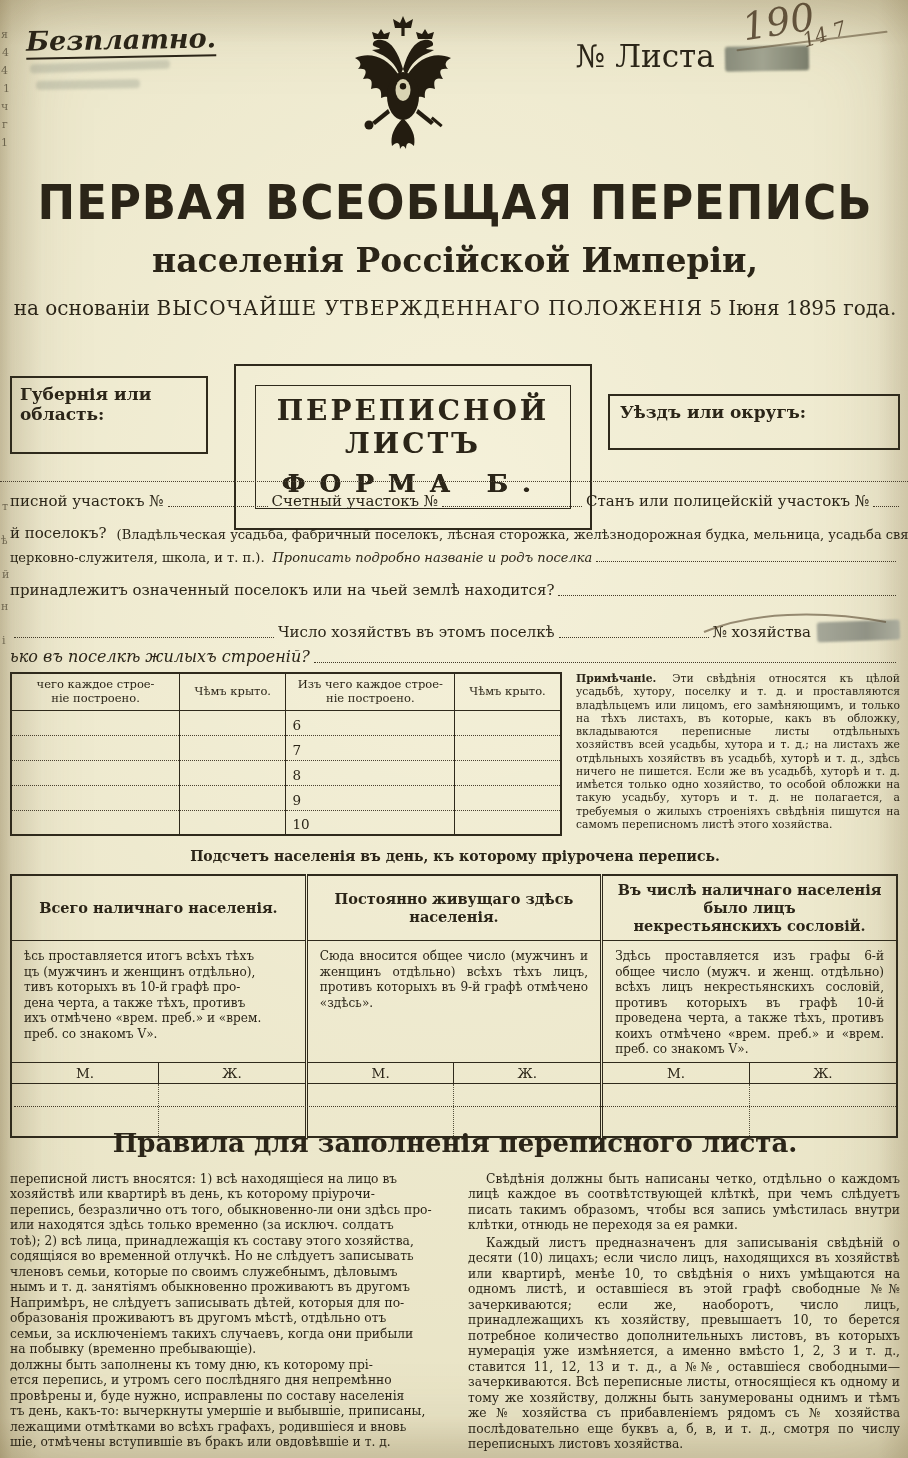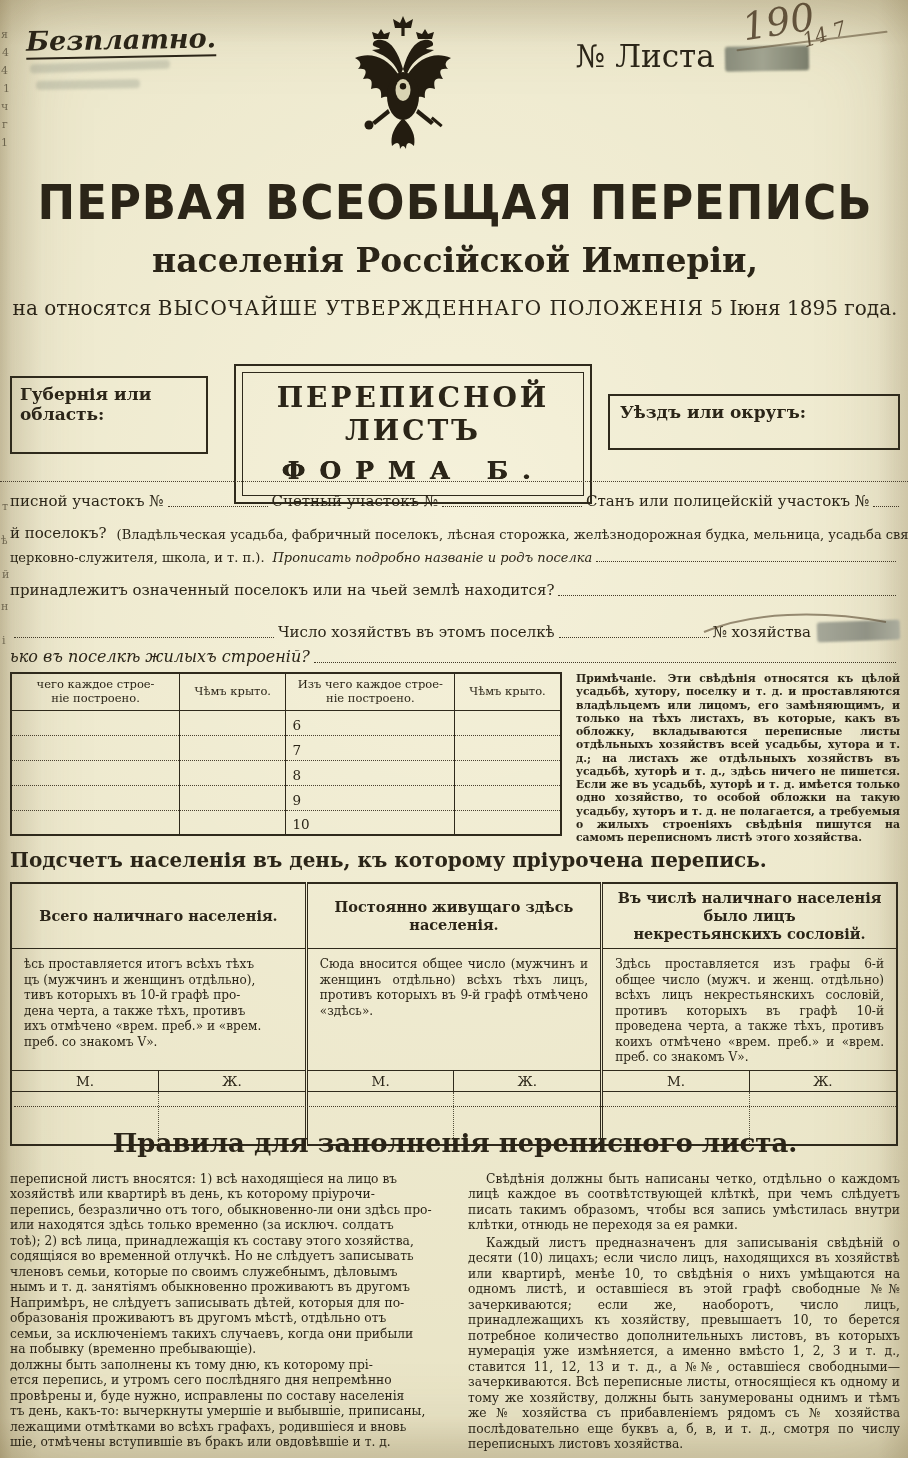--- a/index.html
+++ b/index.html
@@ -37,21 +37,21 @@
   .sec-title{top:176px;text-align:center;}
   .sec-title h1{font-family:"DejaVu Sans","Liberation Sans",sans-serif;font-weight:bold;font-size:45px;letter-spacing:1px;transform:scaleY(1.06);}
   .sub{font-size:33px;font-weight:bold;margin-top:12px;}
   .basis{font-size:20px;margin-top:16px;}
   .basis .caps{letter-spacing:1px;}
 
   
   .sec-boxes{top:364px;display:flex;align-items:flex-start;}
   .box{border:2px solid #2f2a1c;}
   .leftbox{width:198px;height:78px;padding:6px 8px;font-size:17px;font-weight:bold;margin-top:12px;}
-  .centerwrap{margin-left:26px;border:2px solid #2f2a1c;padding:6px;width:358px;}
+  .centerwrap{margin-left:26px;border:2px solid #2f2a1c;padding:19px;width:358px;}
   .centerin{border:1.5px solid #2f2a1c;text-align:center;padding:8px 6px 10px;}
   .cb1{font-size:28px;font-weight:bold;letter-spacing:3px;}
   .cb2{font-size:25px;font-weight:bold;letter-spacing:14px;margin-top:9px;text-shadow:.6px 0 0 #2b2518;}
   .rightbox{width:292px;height:56px;padding:6px 10px;font-size:17px;font-weight:bold;margin-left:auto;margin-top:30px;}
   .dotrule{position:absolute;top:481px;left:0;right:0;border-top:1.8px dotted #4a4130;}
 
   
   .sec-fields{top:492px;font-size:15px;}
   .row{display:flex;align-items:flex-end;}
   .row span,.row i,.row b{white-space:nowrap;}
@@ -61,26 +61,26 @@
   .mt14{margin-top:14px;} .mt8{margin-top:8px;} .mt16{margin-top:16px;} .mt22{margin-top:22px;align-items:flex-end;} .mt6{margin-top:6px;}
   .dwell{font-size:16px;font-style:italic;}
   .hsmudge{width:96px;height:20px;border-radius:3px;background:linear-gradient(90deg,#9a9d90,#82857a 60%,#a5a89b);filter:blur(1px);opacity:.85;margin-left:6px;transform:rotate(-2deg);}
   .flourish{position:absolute;right:10px;top:118px;opacity:.6;}
 
   
   .sec-bldg{top:672px;display:flex;align-items:flex-start;}
   table.bldg{border-collapse:collapse;width:552px;border:2px solid #2f2a1c;flex:0 0 auto;}
   .bldg th{border:1.2px solid #2f2a1c;font-weight:normal;font-size:11.5px;line-height:1.2;padding:4px 10px;text-align:center;white-space:pre-line;}
   .bldg td{border-left:1.2px solid #2f2a1c;border-right:1.2px solid #2f2a1c;border-bottom:1.3px dotted #4a4130;height:25px;vertical-align:bottom;padding:0 6px 2px;font-size:13.5px;}
-  .note{margin-left:14px;width:326px;font-size:10.8px;line-height:1.23;text-align:justify;font-weight:bold;}
+  .note{margin-left:14px;width:326px;font-size:10.8px;line-height:1.23;text-align:justify;}
   .note b{margin-right:3px;}
 
   
   .sec-count{top:848px;}
-  .count-title{font-weight:bold;font-size:20px;}
+  .count-title{text-align:center;font-weight:bold;font-size:14px;}
   table.count{border-collapse:collapse;width:888px;border:2.5px solid #2f2a1c;table-layout:fixed;margin-top:10px;}
   .count th{border-bottom:1.5px solid #2f2a1c;font-size:14.5px;font-weight:bold;padding:5px 8px;line-height:1.25;white-space:pre-line;vertical-align:middle;}
   .count td.desc{font-size:12.1px;padding:8px 12px 4px;vertical-align:top;text-align:justify;line-height:1.28;height:104px;}
   .count td.desc.pre{white-space:pre-line;text-align:left;}
   .count .mz td{border-top:1.4px solid #2f2a1c;border-bottom:1.4px solid #2f2a1c;text-align:center;font-size:13.5px;padding:2px;}
   .count .val td{height:54px;}
   .count .sep{border-left:3px double #2f2a1c;}
   .count .inner{border-left:1.1px solid #2f2a1c;}
   .count .val .inner{border-left:1.1px dotted #55503c;}
 
@@ -146,21 +146,21 @@
     <span>№ Листа</span><span class="smudge"></span>
   </div>
   <div class="hand hw1">190</div>
   <div class="hand hw2">14 7</div>
   <div class="hand-stroke"></div>
 
   <div class="abs sec-title">
     <h1>ПЕРВАЯ ВСЕОБЩАЯ ПЕРЕПИСЬ</h1>
     <div class="sub">населенія Россійской Имперіи,</div>
     <div class="basis">
-      <span>на относятся</span>
+      <span>на основаніи</span>
       <span class="caps">ВЫСОЧАЙШЕ УТВЕРЖДЕННАГО ПОЛОЖЕНІЯ</span>
       <span>5 Іюня 1895 года.</span>
     </div>
   </div>
 
   <div class="abs sec-boxes">
     <div class="box leftbox">
       <span>Губернія или область:</span>
     </div>
     <div class="centerwrap">

